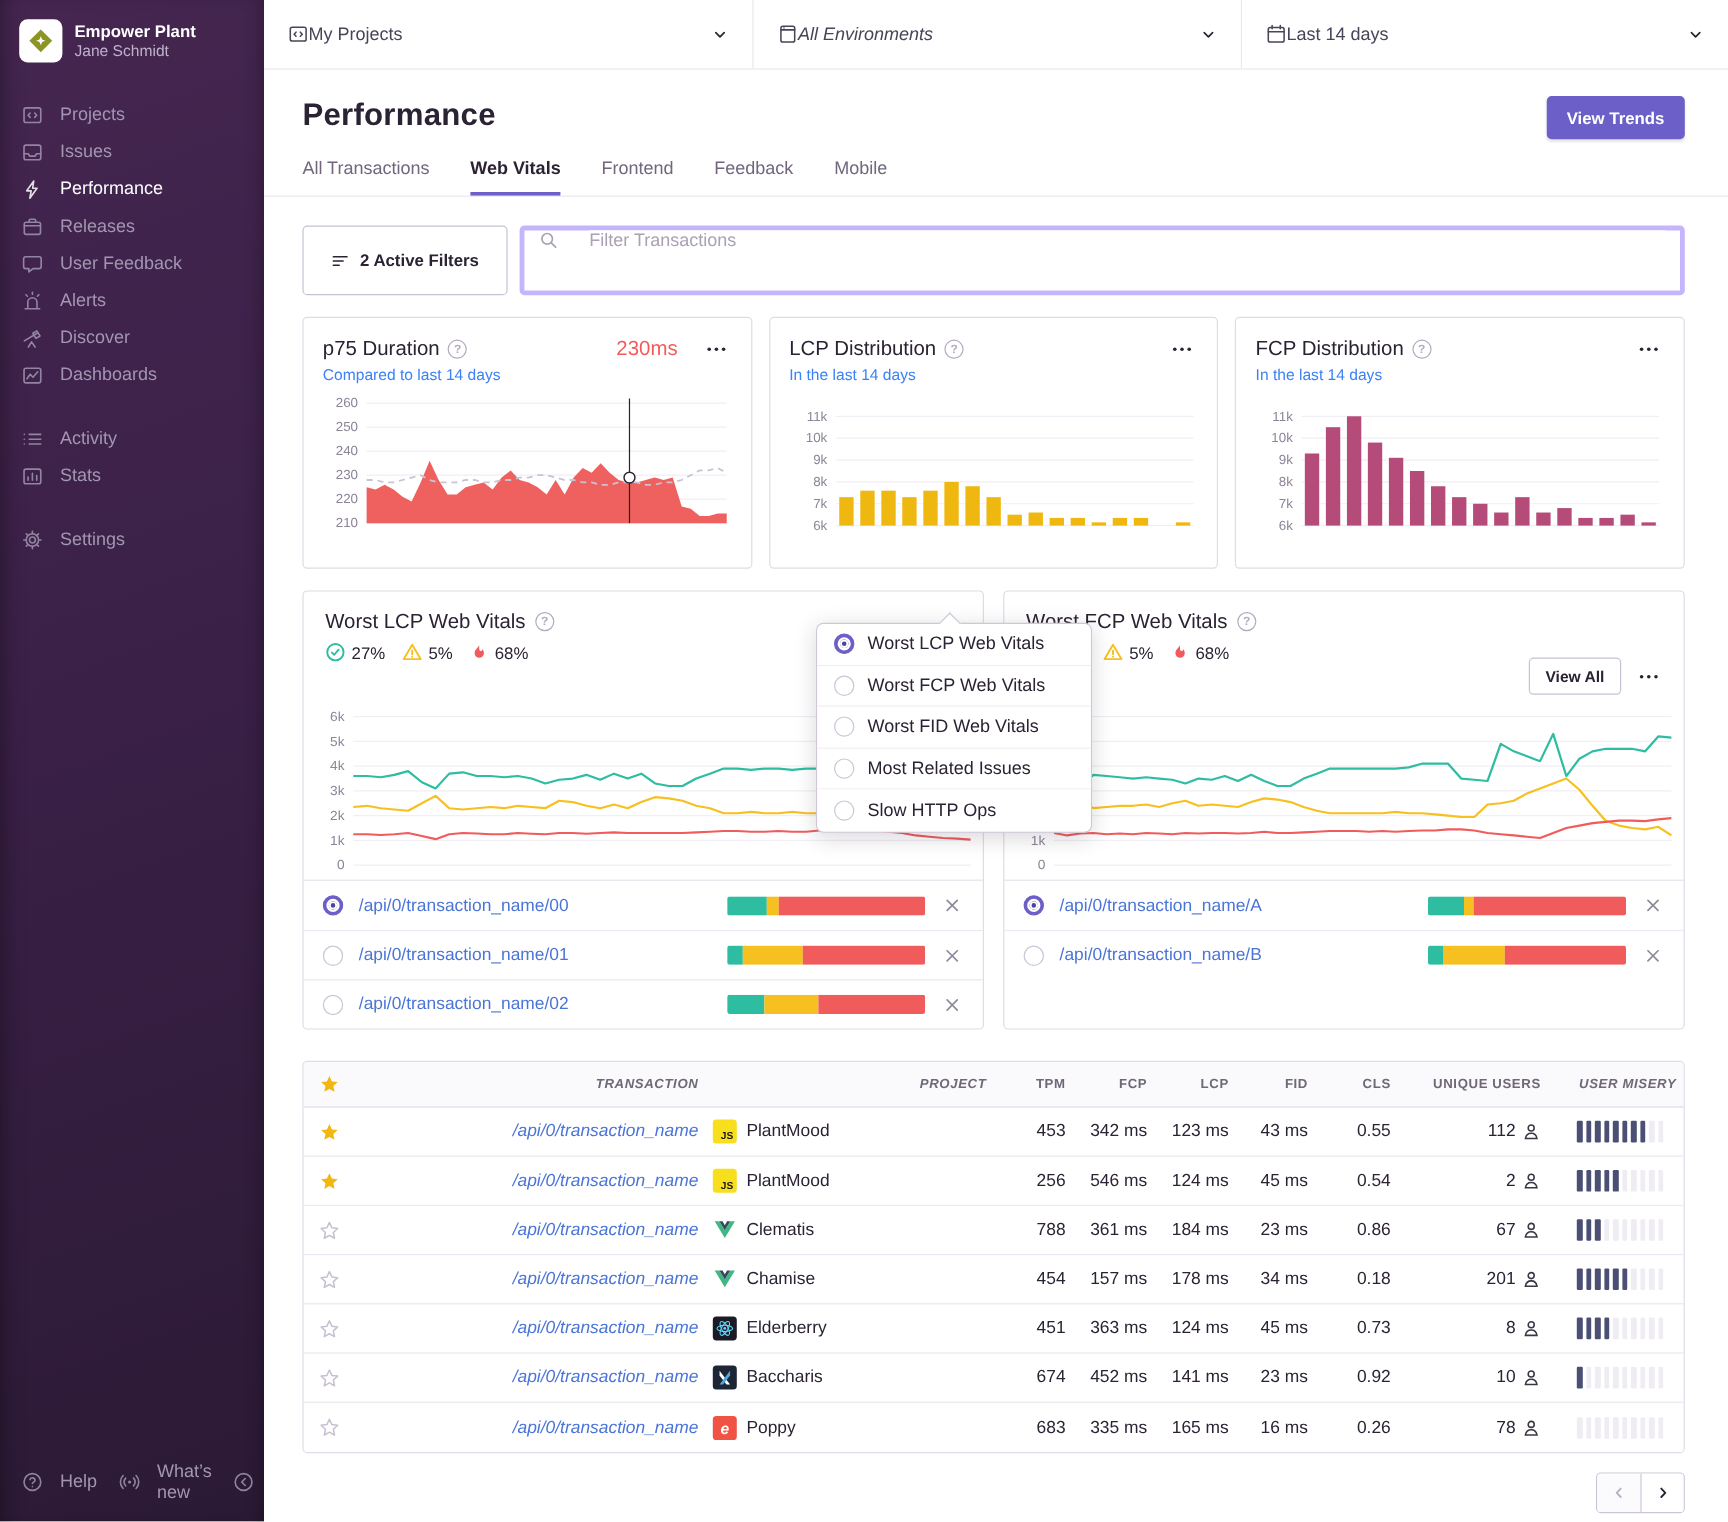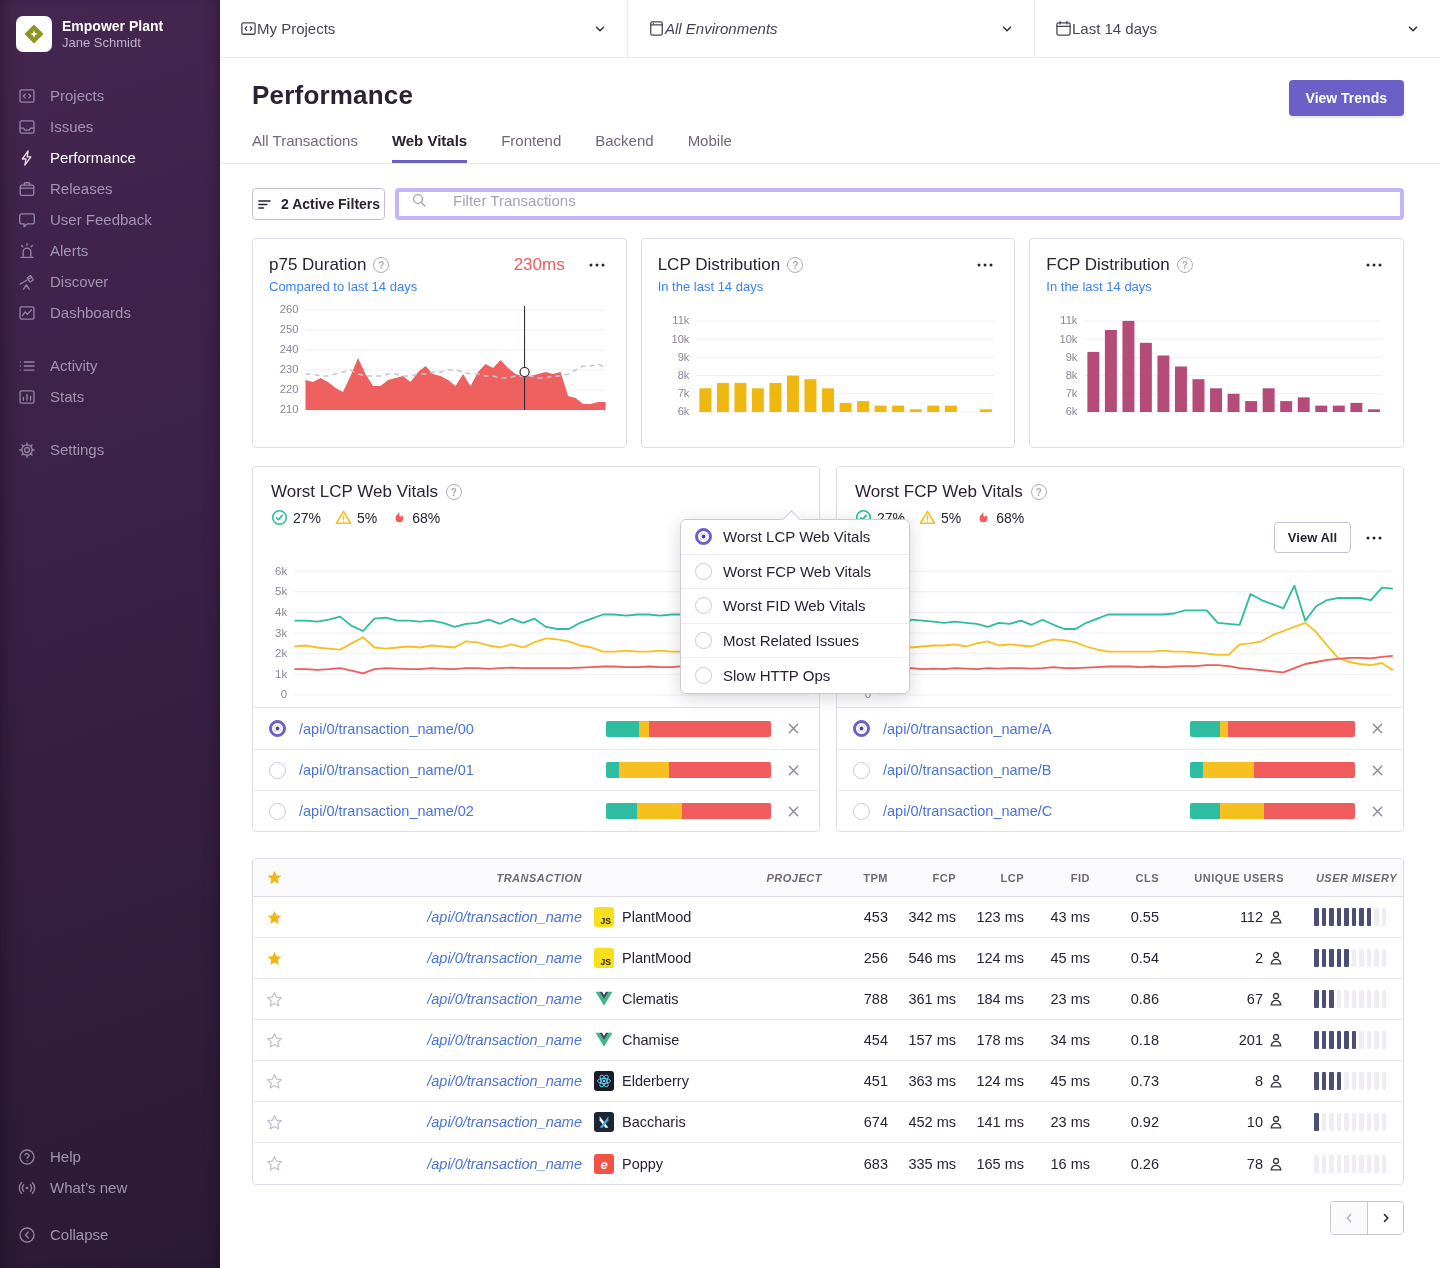--- a/index.html
+++ b/index.html
@@ -13,21 +13,21 @@
     color:#a296b0; display:flex; flex-direction:column; padding:16px 0 18px; }
   .org { display:flex; align-items:center; gap:10px; padding:0 16px; }
   .org-logo { width:36px; height:36px; background:#fff; border-radius:7px; display:flex; align-items:center; justify-content:center; flex:none; }
   .org-name { color:#fff; font-weight:700; font-size:14px; line-height:1.25; }
   .org-user { color:#bfb2cc; font-size:13px; }
   .nav { margin-top:28px; display:flex; flex-direction:column; }
   .nav-item { display:flex; align-items:center; gap:14px; height:31px; padding-left:18px; font-size:15px; cursor:pointer; }
   .nav-item svg { flex:none; opacity:.85; }
   .nav-item.active { color:#fff; }
   .nav-gap { height:22px; }
-  .sidebar-footer { margin-top:auto; display:flex; flex-direction:column; }
+  .sidebar-footer { margin-top:auto; display:flex; }
   .collapse-gap { height:16px; }
 
   
   .main { flex:1; display:flex; flex-direction:column; background:#fff; min-width:0; }
   .topbar { height:58px; flex:none; display:flex; align-items:stretch; border-bottom:1px solid #ece7f1; }
   .tb-filter { display:flex; align-items:center; padding:0 20px; font-size:15px; color:#494458; border-right:1px solid #ece7f1; cursor:pointer; }
   .tb-filter:last-child { border-right:none; }
   .tb-filter .lbl { white-space:nowrap; }
   .tb-filter .chev { margin-left:auto; color:#2b2233; }
   .tb-projects { width:408px; } .tb-env { width:407px;font-style:italic; } .tb-date { flex:1; }
@@ -38,21 +38,21 @@
   .btn-primary { background:#6c5fc7; color:#fff; border:none; border-radius:4px; font-size:14px; font-weight:700;
     padding:10px 17px; cursor:pointer; box-shadow:0 2px 2px rgba(43,34,51,.12); font-family:inherit; }
   .tabs { display:flex; gap:34px; padding-left:32px; margin-top:16px; }
   .tab { font-size:15px; color:#71667e; padding-bottom:11px; border-bottom:3px solid transparent; cursor:pointer; }
   .tab.active { color:#2b2233; font-weight:600; border-bottom-color:#6c5fc7; }
 
   .content { padding:24px 36px 0 32px; flex:1; }
 
   .filter-row { display:flex; gap:10px; margin-bottom:18px; }
   .filter-btn { display:flex; align-items:center; gap:9px; border:1px solid #c9c0d4; background:#fff; border-radius:4px;
-    height:32px; padding:0 4px; font-size:14px; font-weight:700; color:#2b2233; cursor:pointer; font-family:inherit; }
+    height:58px; padding:0 23px; font-size:14px; font-weight:700; color:#2b2233; cursor:pointer; font-family:inherit; }
   .searchbox { flex:1; display:flex; align-items:flex-start; gap:26px; border:4px solid #c4b5fd; border-radius:4px; padding:0 12px; }
   .searchbox input { border:none; outline:none; flex:1; font-size:15px; color:#2b2233; font-family:inherit; }
   .searchbox input::placeholder { color:#aaa1b5; }
 
   
   .card { border:1px solid #e0dbe6; border-radius:4px; background:#fff; }
   .metrics-row { display:grid; grid-template-columns:1fr 1fr 1fr; gap:14px; margin-bottom:18px; }
   .metric-card { height:210px; padding:16px 16px 0; }
   .m-head { display:flex; align-items:center; gap:7px; }
   .m-title { font-size:17px; font-weight:500; color:#2b2233; }
@@ -296,21 +296,21 @@
 
     <div class="page-head">
       <div class="title-row">
         <h1>Performance</h1>
         <button class="btn-primary">View Trends</button>
       </div>
       <div class="tabs" id="tabs-host">
           <div class="tab">All Transactions</div>
           <div class="tab active">Web Vitals</div>
           <div class="tab">Frontend</div>
-          <div class="tab">Backend</div>
+          <div class="tab">Feedback</div>
           <div class="tab">Mobile</div>
         </div>
     </div>
 
     <div class="content">
       <div class="filter-row">
         <button class="filter-btn">
           <span>
               <svg width="15" height="15" viewBox="0 0 16 16" fill="none" stroke="#2b2233" stroke-width="1.5" stroke-linecap="round">
                 <path d="M2 4.2h12M2 8h8.5M2 11.8h5"></path>
@@ -652,34 +652,20 @@
         <span style="width:8%;background:#2ebda1"></span>
         <span style="width:31%;background:#f6c020"></span>
         <span style="width:61%;background:#f05c5c"></span>
       </span>
                 <button class="x-btn">
                   <svg width="15" height="15" viewBox="0 0 16 16" fill="none" stroke="#8f8a98" stroke-width="1.5" stroke-linecap="round">
                     <path d="M3.5 3.5l9 9M12.5 3.5l-9 9"></path>
                   </svg>
                 </button>
               </div>
-              <div class="v-row">
-      <span class="radio"></span>
-      <a class="v-link">/api/0/transaction_name/C</a>
-      <span class="v-bar">
-        <span style="width:18%;background:#2ebda1"></span>
-        <span style="width:27%;background:#f6c020"></span>
-        <span style="width:55%;background:#f05c5c"></span>
-      </span>
-                <button class="x-btn">
-                  <svg width="15" height="15" viewBox="0 0 16 16" fill="none" stroke="#8f8a98" stroke-width="1.5" stroke-linecap="round">
-                    <path d="M3.5 3.5l9 9M12.5 3.5l-9 9"></path>
-                  </svg>
-                </button>
-              </div>
             </div>
           </div>
         </div>
 
       <div class="card tx-table" id="table-host">
           <div class="t-grid t-head">
   <span class="c star">
               <svg width="17" height="17" viewBox="0 0 16 16" fill="#f2b712">
                 <polygon points="8,1.6 9.95,5.8 14.5,6.35 11.1,9.45 12,14 8,11.7 4,14 4.9,9.45 1.5,6.35 6.05,5.8"></polygon>
               </svg>

